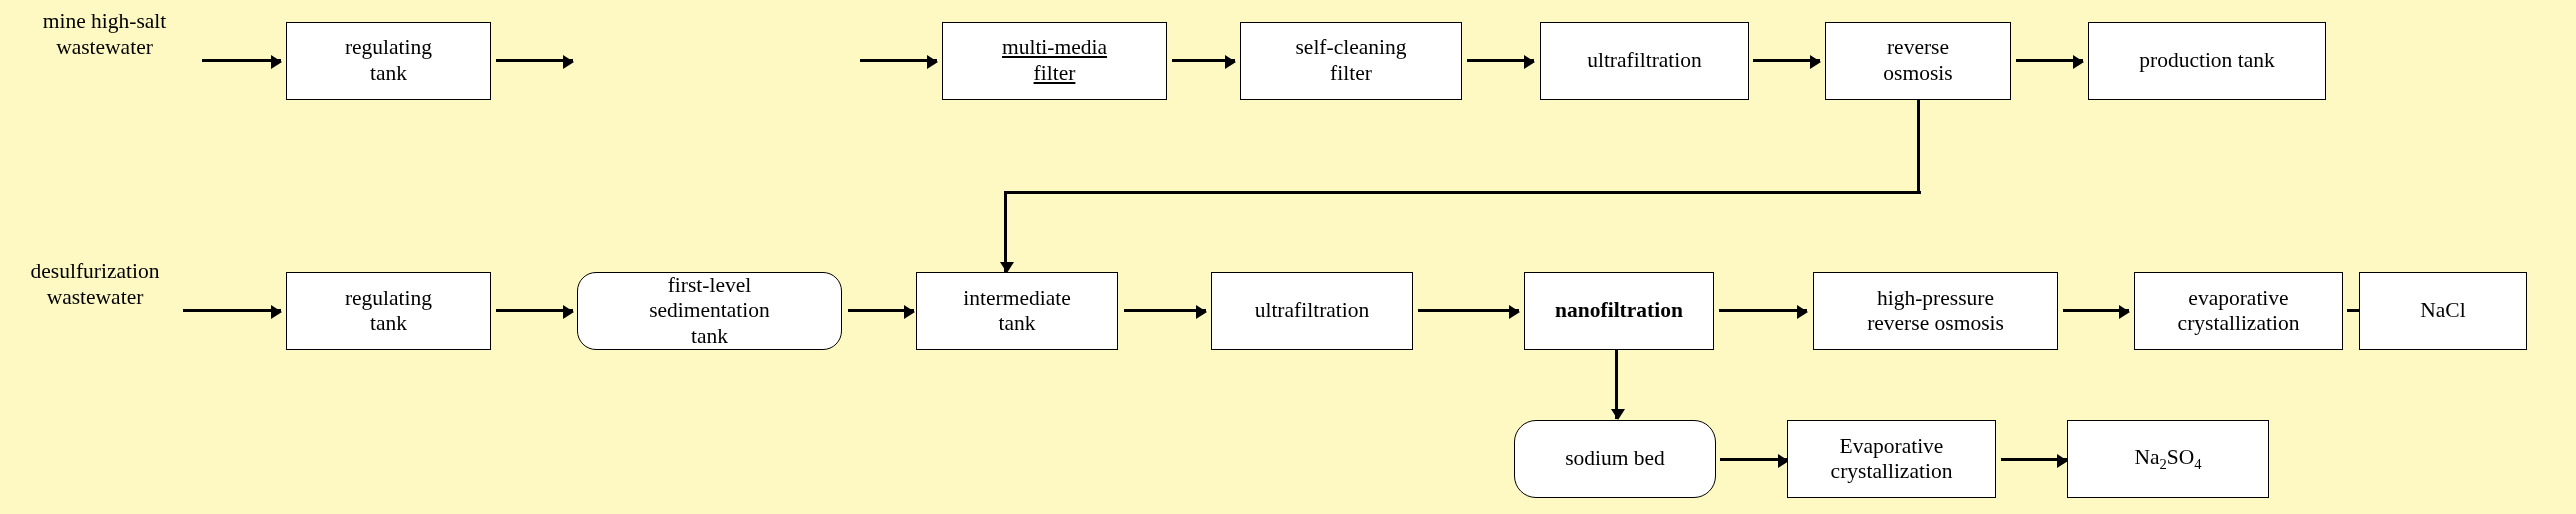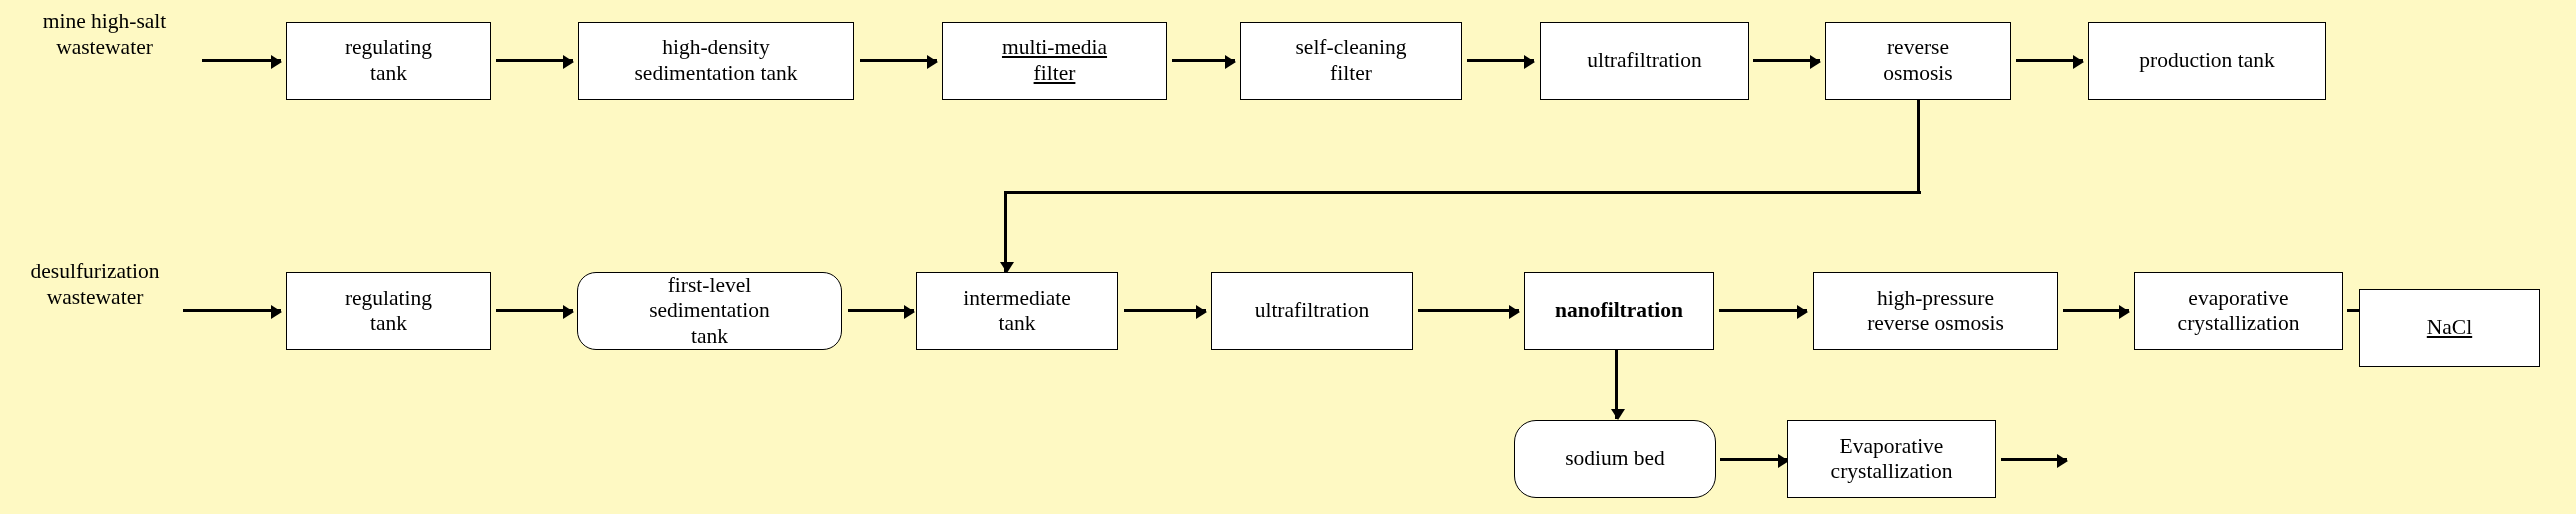--- a/index.html
+++ b/index.html
@@ -116,26 +116,20 @@
   <div class="arrow-h" style="left:202px; top:59px; width:79px;"></div>
 
   <div class="node" style="left:286px; top:21.5px; width:205px; height:78px;">
     <span class="node-label">
       <span>regulating</span><br>
       <span>tank</span>
     </span>
   </div>
   <div class="arrow-h" style="left:496px; top:59px; width:77px;"></div>
 
-  <div class="node" style="left:578px; top:21.5px; width:276px; height:78px;">
-    <span class="node-label">
-      <span>high-density</span><br>
-      <span>sedimentation tank</span>
-    </span>
-  </div>
   <div class="arrow-h" style="left:860px; top:59px; width:77px;"></div>
 
   <div class="node" style="left:942px; top:21.5px; width:225px; height:78px;text-decoration:underline;">
     <span class="node-label">
       <span>multi-media</span><br>
       <span>filter</span>
     </span>
   </div>
   <div class="arrow-h" style="left:1172px; top:59px; width:63px;"></div>
 
@@ -218,34 +212,39 @@
   <div class="arrow-h" style="left:2063px; top:309px; width:66px;"></div>
 
   <div class="node" style="left:2134px; top:272px; width:209px; height:78px;">
     <span class="node-label">
       <span>evaporative</span><br>
       <span>crystallization</span>
     </span>
   </div>
   <div class="arrow-h" style="left:2347px; top:309px; width:66px;"></div>
 
-  <div class="node" style="left:2359px; top:289px; width:181px; height:78px;text-decoration:underline;">
+  <div class="node" style="left:2359px; top:272px; width:168px; height:78px;">
     <span class="node-label">NaCl</span>
   </div>
 
   <div class="arrow-v" style="left:1615px; top:349px; height:70px;"></div>
 
   <div class="node" style="left:1514px; top:420px; width:202px; height:78px;border-radius:22px;">
     <span class="node-label">sodium bed</span>
   </div>
   <div class="arrow-h" style="left:1720px; top:458px; width:68px;"></div>
 
   <div class="node" style="left:1787px; top:420px; width:209px; height:78px;">
     <span class="node-label">
       <span>Evaporative</span><br>
       <span>crystallization</span>
     </span>
   </div>
   <div class="arrow-h" style="left:2001px; top:458px; width:66px;"></div>
 
+  <div class="node" style="left:2067px; top:420px; width:202px; height:78px;">
+    <span class="node-label">
+      <span>Na</span><span class="sub">2</span><span>SO</span><span class="sub">4</span>
+    </span>
+  </div>
 
 </div>
 
 
 </body></html>

